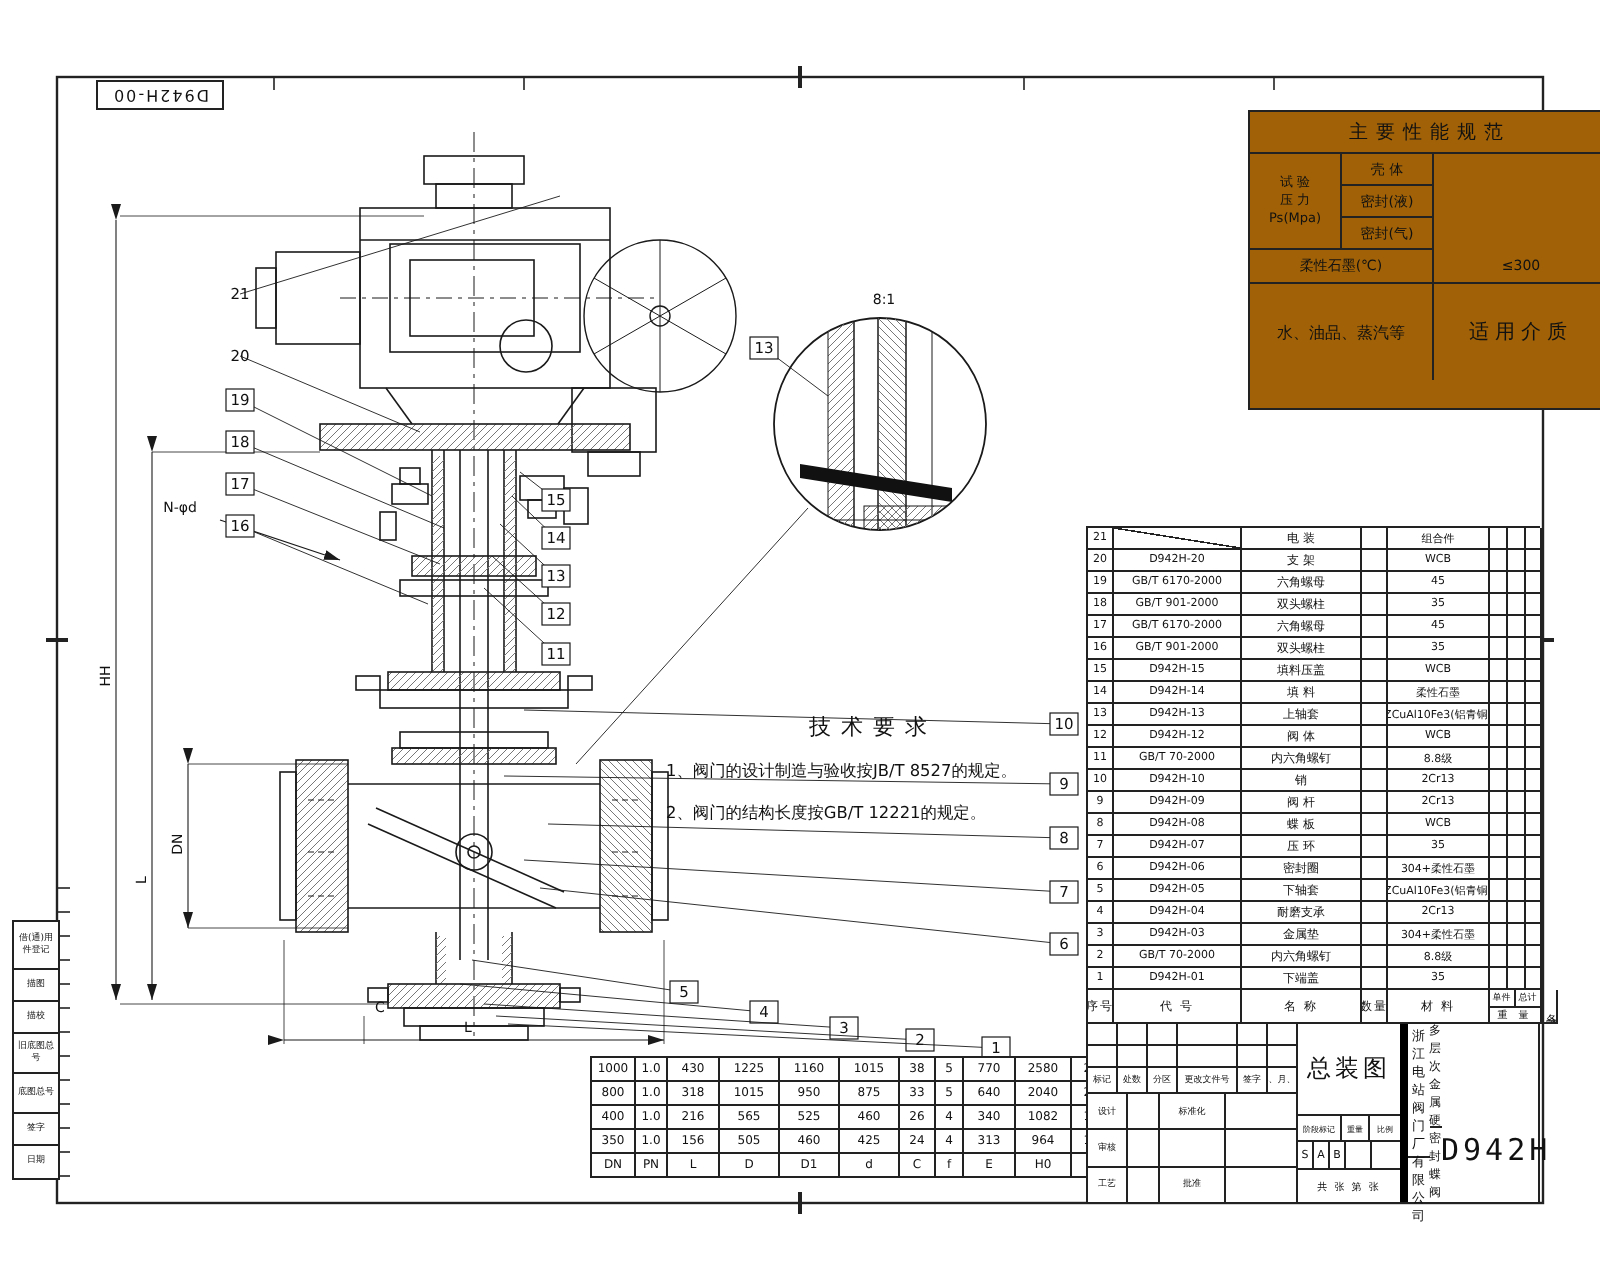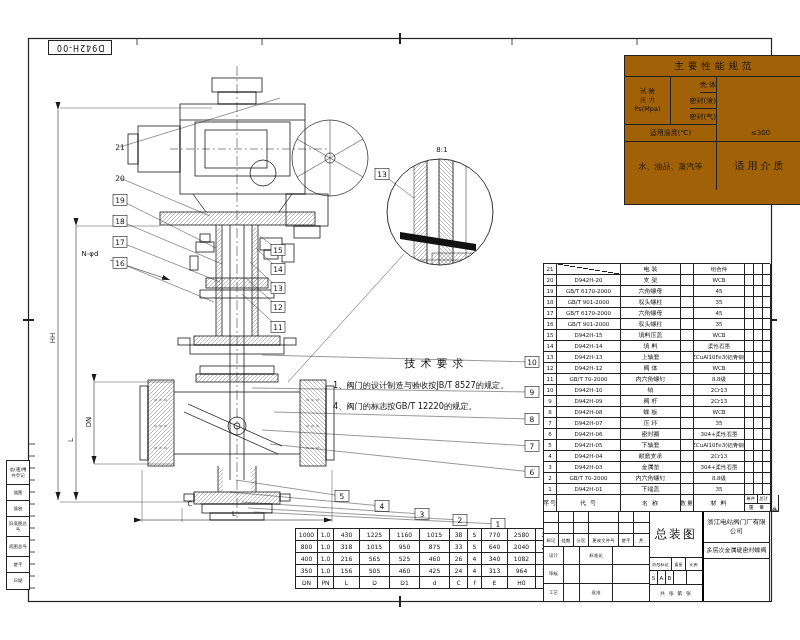--- a/index.html
+++ b/index.html
@@ -47,29 +47,29 @@
   .t-item{font-size:8.2px;line-height:21px;white-space:nowrap;}
   
   #tblock{left:543px;top:511px;width:227px;height:91px;border:1px solid #222;background:#fff;z-index:3;display:flex;}
   .tb-left{width:105px;border-right:1px solid #222;display:flex;flex-direction:column;}
   .tb-erow{height:10px;border-bottom:1px solid #222;display:grid;grid-template-columns:15px 15px 15px 30px 15px 14px;}
   .tb-erow div{border-right:1px solid #222;}
   .tb-rev{height:12px;border-bottom:1px solid #222;display:grid;grid-template-columns:15px 15px 15px 30px 15px 14px;}
   .tb-rev .cell,.tb-sign .cell{font-size:4.5px;border-bottom:none;}
   .tb-sign{flex:1;border-bottom:1px solid #222;display:grid;grid-template-columns:20px 16px 33px 35px;}
   .tb-sign:last-child{border-bottom:none;}
-  .tb-mid{width:52px;border-right:2px solid #000000;display:flex;flex-direction:column;}
+  .tb-mid{width:52px;border-right:4px solid #000000;display:flex;flex-direction:column;}
   .tb-title{height:45px;border-bottom:1px solid #222;display:flex;align-items:center;justify-content:center;
             font-size:12px;letter-spacing:2px;}
   .tb-stage-h{height:12px;border-bottom:1px solid #222;display:grid;grid-template-columns:22px 14px 15px;}
   .tb-stage-h .cell{font-size:4px;border-bottom:none;}
   .tb-stage-m{height:13px;border-bottom:1px solid #222;display:grid;grid-template-columns:8px 8px 8px 13px 14px;}
   .tb-stage-m .cell{font-size:5.5px;border-bottom:none;}
   .tb-sheets{flex:1;display:flex;align-items:center;justify-content:center;font-size:5px;letter-spacing:1px;}
-  .tb-right{flex:1;display:flex;flex-direction:column;}
+  .tb-right{flex:1;display:flex;flex-direction:row;margin-top:36px;}
   .tb-co{height:30px;border-bottom:1px solid #222;display:flex;align-items:center;justify-content:center;
          font-size:6.5px;text-align:center;line-height:9px;padding:0 2px;}
   .tb-prod{height:15px;border-bottom:1px solid #222;display:flex;align-items:center;justify-content:center;font-size:6px;}
   .tb-model{flex:1;display:flex;align-items:center;justify-content:center;font-size:15px;letter-spacing:2px;
             font-family:"DejaVu Sans Mono","Liberation Mono",monospace;}
   
   #margin-block{left:6px;top:460px;width:24px;border:1px solid #222;background:#fff;z-index:3;}
   .m-row{border-bottom:1px solid #222;display:flex;align-items:center;justify-content:center;text-align:center;
          font-size:4.5px;line-height:6px;padding:1px;box-sizing:border-box;flex-wrap:wrap;}
   .m-row:last-child{border-bottom:none;}
@@ -333,40 +333,40 @@
         <line x1="352" y1="124" x2="384" y2="148" stroke="#1a1a1a" stroke-width="0.45"></line>
         <rect x="345" y="118.5" width="14" height="11" fill="#fff" stroke="#1a1a1a" stroke-width="0.6"></rect>
         <text x="352" y="126.6" text-anchor="middle" font-size="7.5" fill="#111">13</text>
       </g>
   </svg>
 
   <div id="tech" class="abs">
     <div class="t-title">技术要求</div>
     <div id="tech-items">
         <div class="t-item">1、阀门的设计制造与验收按JB/T 8527的规定。</div>
-        <div class="t-item">4、阀门的标志按GB/T 12220的规定。</div>
+        <div class="t-item">2、阀门的结构长度按GB/T 12221的规定。</div>
       </div>
   </div>
 
   <div id="perf" class="abs">
     <div class="perf-title">主要性能规范</div>
     <div class="perf-mid">
       <div class="cell lbl">
         <span>试 验</span>
         <span>压 力</span>
         <span>Ps(Mpa)</span>
       </div>
-      <div class="stack" style="border-right:1px solid #222;border-bottom:1px solid #222;align-items:flex-end;">
+      <div class="stack" style="border-right:1px solid #222;border-bottom:1px solid #222;">
         <div>壳 体</div>
         <div>密封(液)</div>
         <div>密封(气)</div>
       </div>
     </div>
     <div class="perf-row">
-      <div class="cell">适用温度(℃)</div>
+      <div class="cell">柔性石墨(℃)</div>
       <div class="cell">≤300</div>
     </div>
     <div class="perf-last">
       <div class="cell med" style="border-bottom:none;">水、油品、蒸汽等</div>
       <div class="cell big" style="border-bottom:none;">适用介质</div>
     </div>
   </div>
 
   <div id="parts" class="abs">
     <div id="parts-rows">
@@ -723,20 +723,21 @@
         <div class="cell">A</div>
         <div class="cell">B</div>
         <div class="cell"></div>
         <div class="cell" style="border-right:none"></div>
       </div>
       <div class="tb-sheets">共 张 第 张</div>
     </div>
     <div class="tb-right">
       <div class="tb-co">浙江电站阀门厂有限公司</div>
       <div class="tb-prod">多层次金属硬密封蝶阀</div>
+      <div class="tb-model">D942H</div>
     </div>
   </div>
 
   <div id="margin-block" class="abs">
       <div class="m-row" style="height: 24px;">借(通)用件登记</div>
       <div class="m-row" style="height: 16px;">描图</div>
       <div class="m-row" style="height: 16px;">描校</div>
       <div class="m-row" style="height: 20px;">旧底图总号</div>
       <div class="m-row" style="height: 20px;">底图总号</div>
       <div class="m-row" style="height: 16px;">签字</div>

